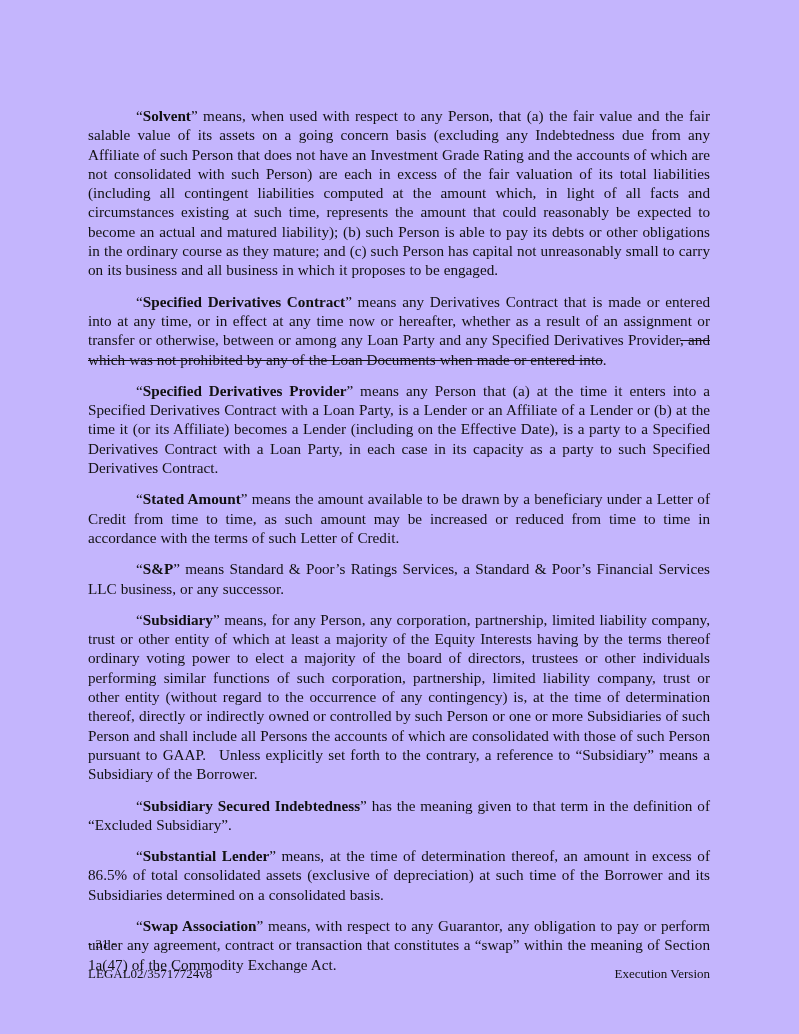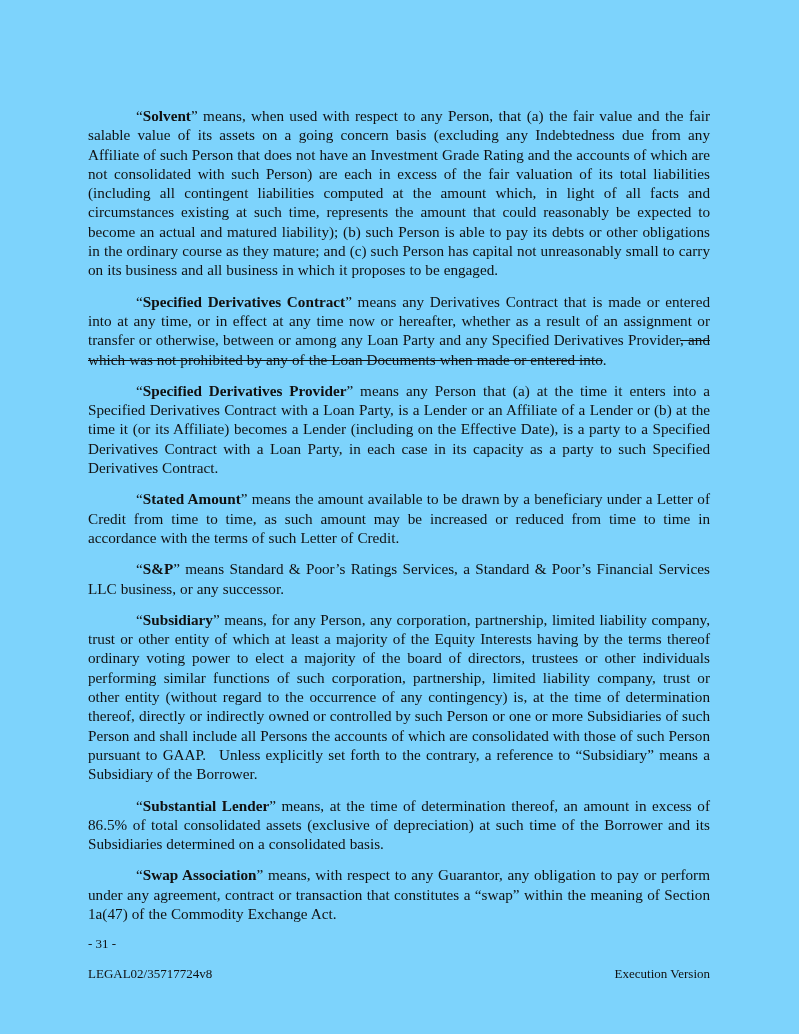--- a/index.html
+++ b/index.html
@@ -10,21 +10,21 @@
   }
   body {
     font-family: "Liberation Serif", "DejaVu Serif", serif;
     color: #111111;
   }
   #page {
     position: relative;
     width: 799px;
     height: 1034px;
     margin: 0 auto;
-    background: #7dd3fc;
+    background: #c4b5fd;
     overflow: hidden;
     box-sizing: border-box;
   }
   #content {
     position: absolute;
     left: 88px;
     top: 106px;
     width: 622px;
   }
   p.para {
@@ -109,20 +109,23 @@
     </p>
 
     <p class="para">
       <span>“</span><b class="term">S&amp;P</b><span>”</span><span> means Standard &amp; Poor’s Ratings Services, a Standard &amp; Poor’s Financial Services LLC business, or any successor.</span>
     </p>
 
     <p class="para">
       <span>“</span><b class="term">Subsidiary</b><span>”</span><span> means, for any Person, any corporation, partnership, limited liability company, trust or other entity of which at least a majority of the Equity Interests having by the terms thereof ordinary voting power to elect a majority of the board of directors, trustees or other individuals performing similar functions of such corporation, partnership, limited liability company, trust or other entity (without regard to the occurrence of any contingency) is, at the time of determination thereof, directly or indirectly owned or controlled by such Person or one or more Subsidiaries of such Person and shall include all Persons the accounts of which are consolidated with those of such Person pursuant to GAAP.  Unless explicitly set forth to the contrary, a reference to “Subsidiary” means a Subsidiary of the Borrower.</span>
     </p>
 
+    <p class="para">
+      <span>“</span><b class="term">Subsidiary Secured Indebtedness</b><span>”</span><span> has the meaning given to that term in the definition of “Excluded Subsidiary”.</span>
+    </p>
 
     <p class="para">
       <span>“</span><b class="term">Substantial Lender</b><span>”</span><span> means, at the time of determination thereof, an amount in excess of 86.5% of total consolidated assets (exclusive of depreciation) at such time of the Borrower and its Subsidiaries determined on a consolidated basis.</span>
     </p>
 
     <p class="para">
       <span>“</span><b class="term">Swap Association</b><span>”</span><span> means, with respect to any Guarantor, any obligation to pay or perform under any agreement, contract or transaction that constitutes a “swap” within the meaning of Section 1a(47) of the Commodity Exchange Act.</span>
     </p>
 
 

